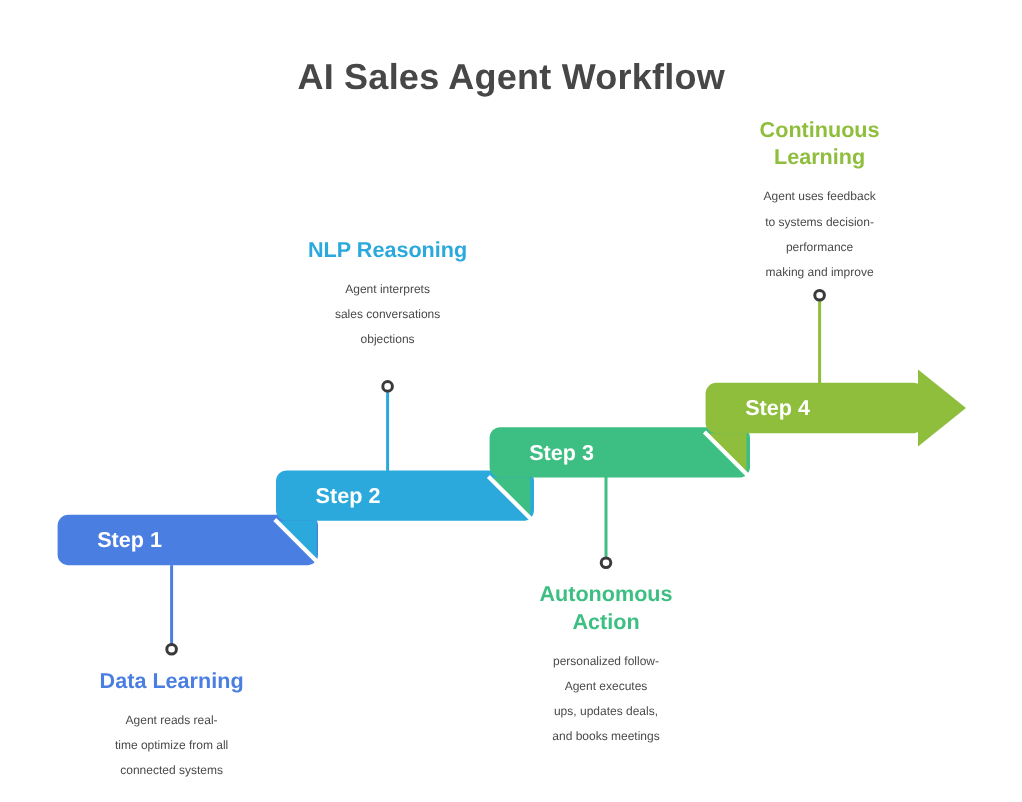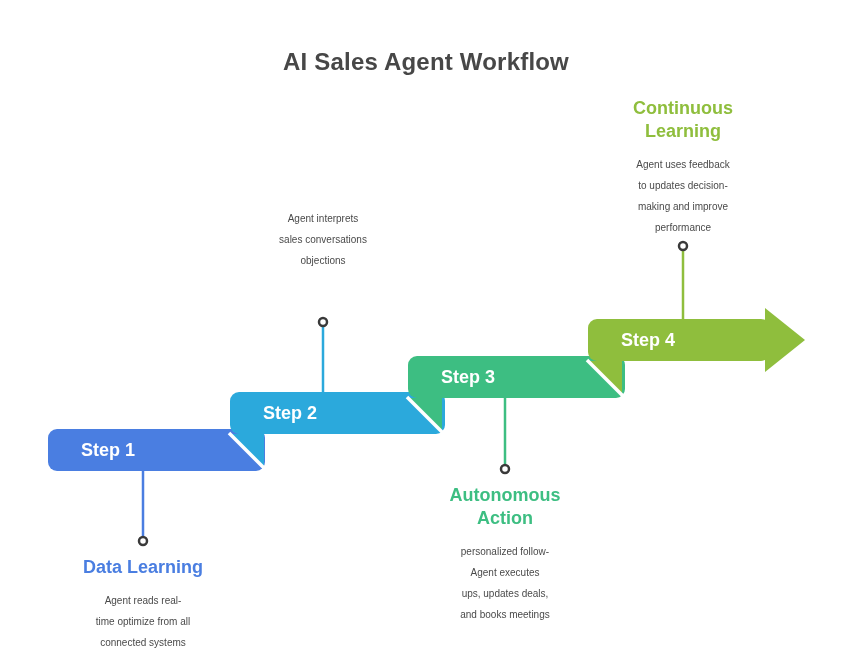--- a/index.html
+++ b/index.html
@@ -4,21 +4,21 @@
 <style>
   * { margin: 0; padding: 0; box-sizing: border-box; }
   html, body { background: #ffffff; }
   body {
     font-family: "Liberation Sans", "DejaVu Sans", sans-serif;
     width: 852px; height: 668px; overflow: hidden; position: relative;
   }
   .canvas { position: absolute; left: 0; top: 0; width: 852px; height: 668px; background:#fff; }
   .title {
     position: absolute; left: 0; top: 48px; width: 852px;
-    text-align: center; font-size: 24px; font-weight: 700; color: #474747;
+    text-align: center; font-size: 30px; font-weight: 700; color: #474747;
     letter-spacing: 0.2px;
   }
   .diagram-svg { position: absolute; left: 0; top: 0; width: 852px; height: 668px; }
   .caption { position: absolute; width: 200px; text-align: center; }
   .caption-heading { font-size: 18px; font-weight: 700; line-height: 23px; }
   .caption-body { margin-top: 11px; font-size: 10px; line-height: 21px; color: #4a4a4a; }
   .step-text { font-size: 18px; font-weight: 700; }
   #cap1 { left: 43px;  top: 556px; }
   #cap2 { left: 223px; top: 197px; }
   #cap3 { left: 405px; top: 484px; }
@@ -72,20 +72,23 @@
       <div>Data Learning</div>
     </div>
     <div class="caption-body">
       <div>Agent reads real-</div>
       <div>time optimize from all</div>
       <div>connected systems</div>
     </div>
   </div>
 
   <div class="caption" id="cap2">
+    <div class="caption-heading" style="color: rgb(43, 169, 220);">
+      <div>NLP Reasoning</div>
+    </div>
     <div class="caption-body">
       <div>Agent interprets</div>
       <div>sales conversations</div>
       <div>objections</div>
     </div>
   </div>
 
   <div class="caption" id="cap3">
     <div class="caption-heading" style="color: rgb(61, 190, 130);">
       <div>Autonomous</div>
@@ -99,19 +102,19 @@
     </div>
   </div>
 
   <div class="caption" id="cap4">
     <div class="caption-heading" style="color: rgb(143, 190, 61); text-align: center;">
       <div>Continuous</div>
       <div>Learning</div>
     </div>
     <div class="caption-body">
       <div>Agent uses feedback</div>
-      <div>to updates decision-</div>
+      <div>to systems decision-</div>
+      <div>performance</div>
       <div>making and improve</div>
-      <div>performance</div>
     </div>
   </div>
 
 </div>
 
 </body></html>

